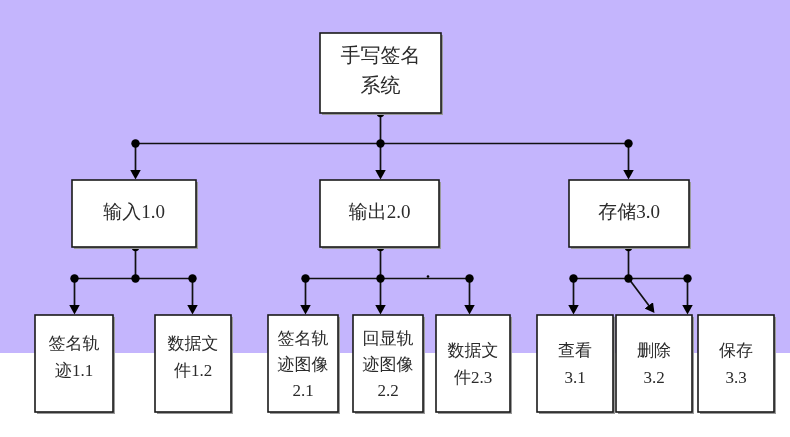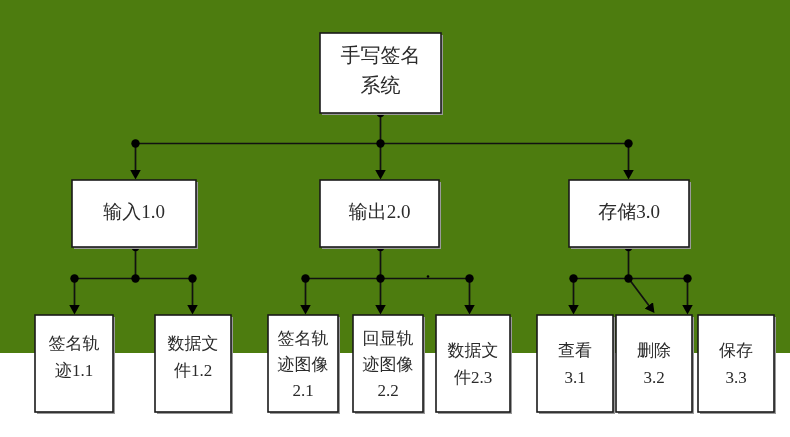--- a/index.html
+++ b/index.html
@@ -10,21 +10,21 @@
   body {
     width: 790px;
     height: 437px;
     font-family: "Liberation Serif", "DejaVu Serif", serif;
     overflow: hidden;
   }
   #diagram-root {
     position: relative;
     width: 790px;
     height: 353px;
-    background: #4d7c0f;
+    background: #c4b5fd;
   }
   svg#diagram-svg {
     position: absolute;
     left: 0;
     top: 0;
     width: 790px;
     height: 437px;
     display: block;
   }
   .node-box {

